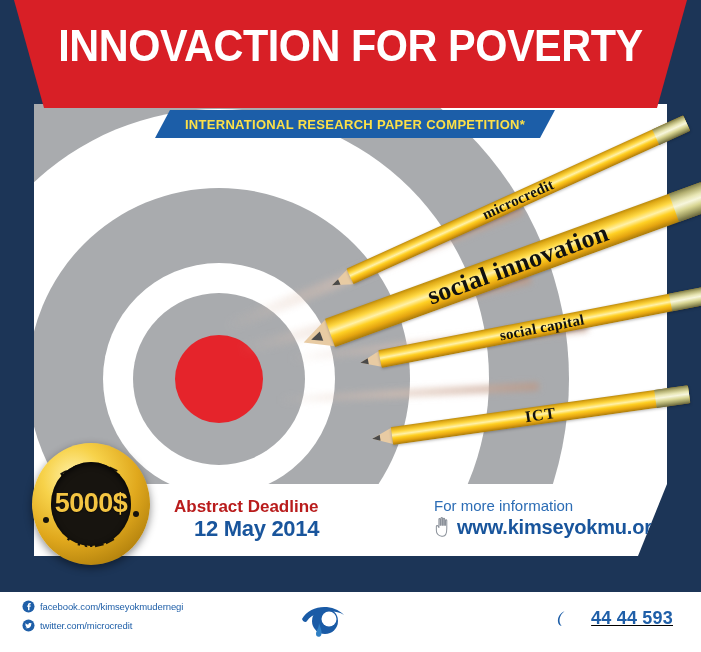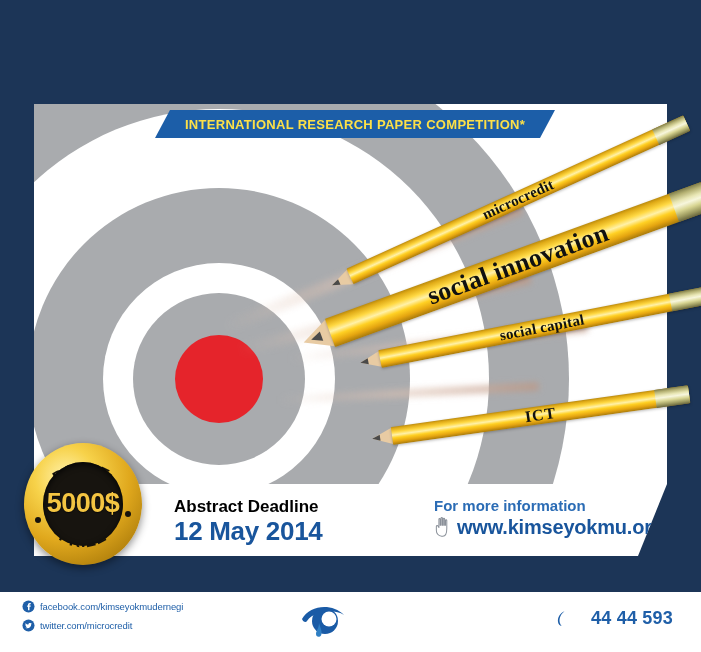--- a/index.html
+++ b/index.html
@@ -272,39 +272,40 @@
     width: 633px; height: 72px;
     background: #ffffff;
     clip-path: polygon(0 0, 633px 0, 604px 72px, 0 72px);
     z-index: 18;
   }
   .deadline-block {
     position: absolute;
     left: 140px; top: 12px;
   }
   .deadline-label {
-    color: #000000;
+    color: #b91c1c;
     font-weight: 700;
     font-size: 17px;
     line-height: 1.25;
   }
   .deadline-date {
     color: #19559c;
     font-weight: 700;
-    font-size: 26px;
+    font-size: 22px;
     line-height: 1.1;
     letter-spacing: -0.3px;
+    margin-left: 20px;
   }
   .info-block {
     position: absolute;
     left: 400px; top: 12px;
   }
   .info-label {
     color: #2b6cb5;
-    font-weight: 700;
+    font-weight: 400;
     font-size: 15px;
     line-height: 1.3;
   }
   .info-url-row {
     display: flex;
     align-items: center;
     gap: 4px;
   }
   .info-url {
     color: #19559c;
@@ -314,21 +315,21 @@
     white-space: nowrap;
   }
   .hand-icon {
     width: 19px; height: 22px;
     flex: 0 0 auto;
   }
 
   
   .medallion {
     position: absolute;
-    left: 24px; top: 443px;
+    left: 32px; top: 443px;
     width: 118px; height: 122px;
     border-radius: 50%;
     z-index: 30;
     background: radial-gradient(circle at 35% 28%,
         #fff2ab 0%,
         #f7d24a 26%,
         #e0a81d 55%,
         #b8860f 78%,
         #8d6409 100%);
     box-shadow: 0 3px 8px rgba(0,0,0,0.45);
@@ -443,20 +444,21 @@
     font-size: 19px;
     letter-spacing: 0.3px;
   }
 
   .phone-wrap {
     position: absolute;
     right: 28px; top: 16px;
     display: flex;
     align-items: center;
     gap: 22px;
+    text-decoration: underline;
   }
   .phone-icon { width: 14px; height: 17px; flex: 0 0 auto; }
   .phone-number {
     color: #1f5fa8;
     font-weight: 700;
     font-size: 18px;
     letter-spacing: 0.2px;
   }
 </style>
 </head>
@@ -508,20 +510,23 @@
   </div>
 
   <div class="pencil" id="pencil-ict">
     <div class="pencil-point"></div>
     <div class="pencil-lead"></div>
     <div class="body"></div>
     <div class="ferrule"></div>
     <div class="label">ICT</div>
   </div>
 
+  <div class="red-banner">
+    <div class="title">INNOVACTION FOR POVERTY</div>
+  </div>
 
   <div class="blue-banner">
     <div class="subtitle">INTERNATIONAL RESEARCH PAPER COMPETITION*</div>
   </div>
 
   <div class="info-band">
 
     <div class="deadline-block">
       <div class="deadline-label">Abstract Deadline</div>
       <div class="deadline-date">12 May 2014</div>

